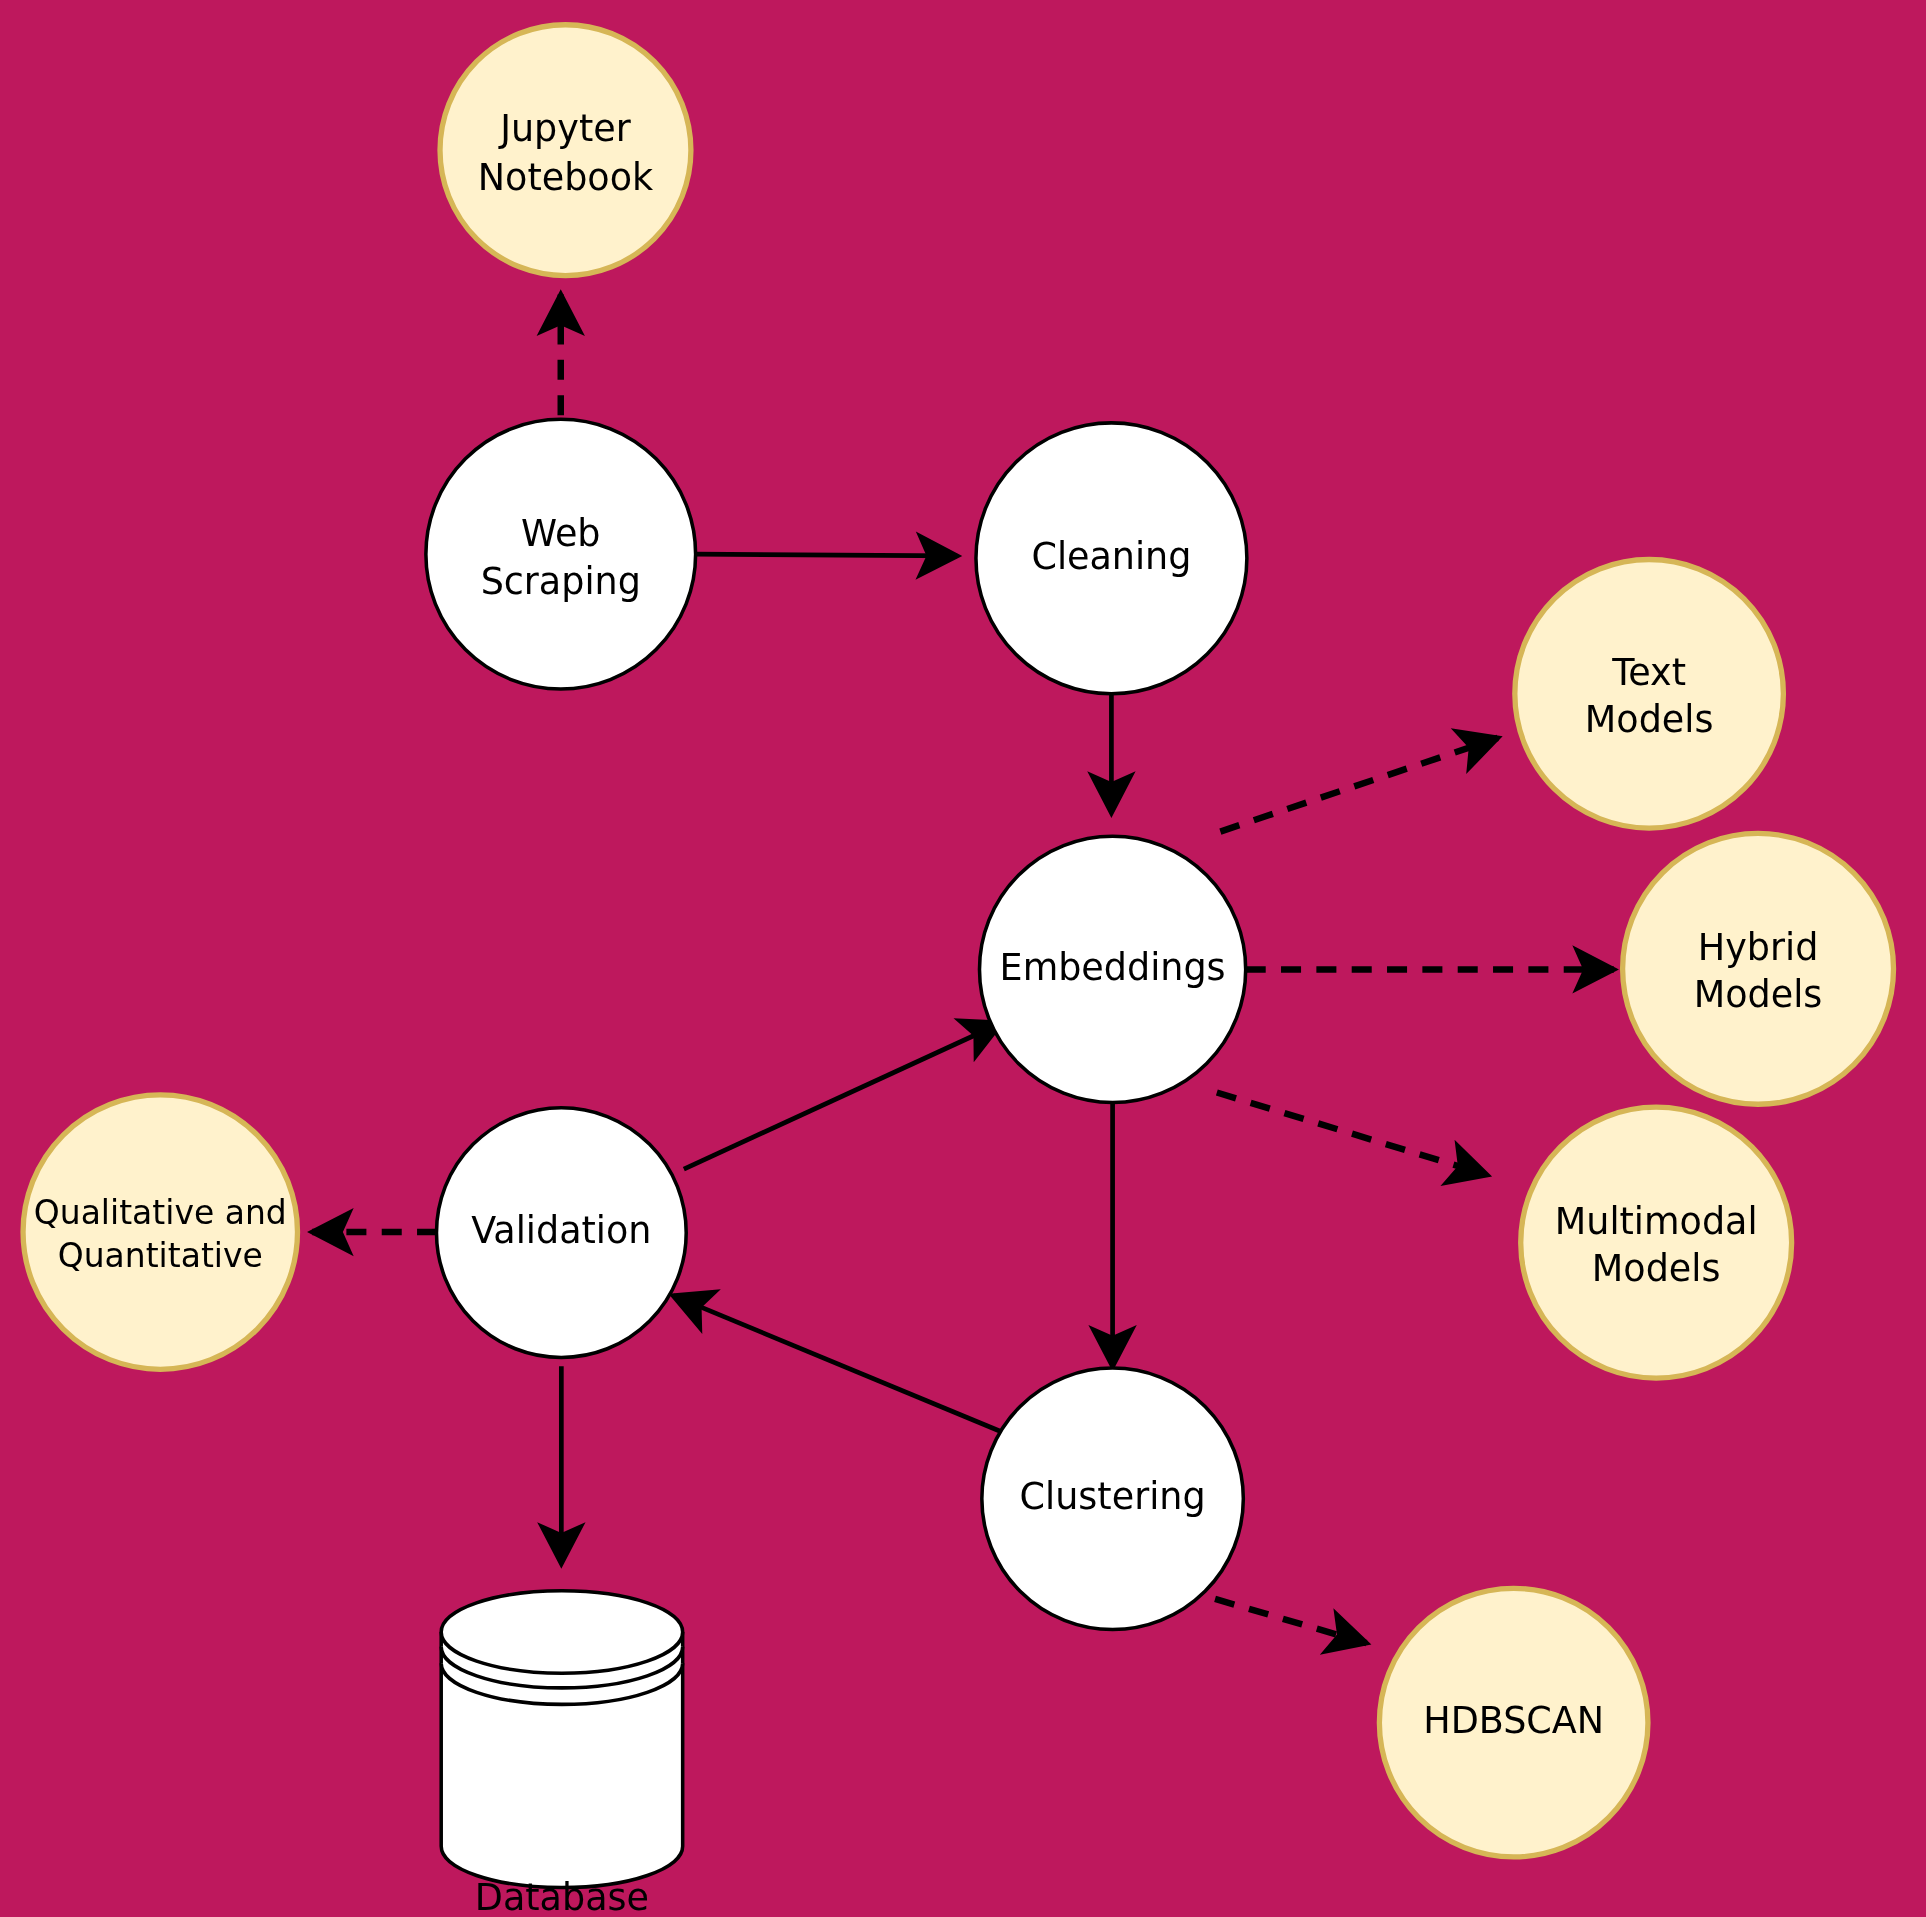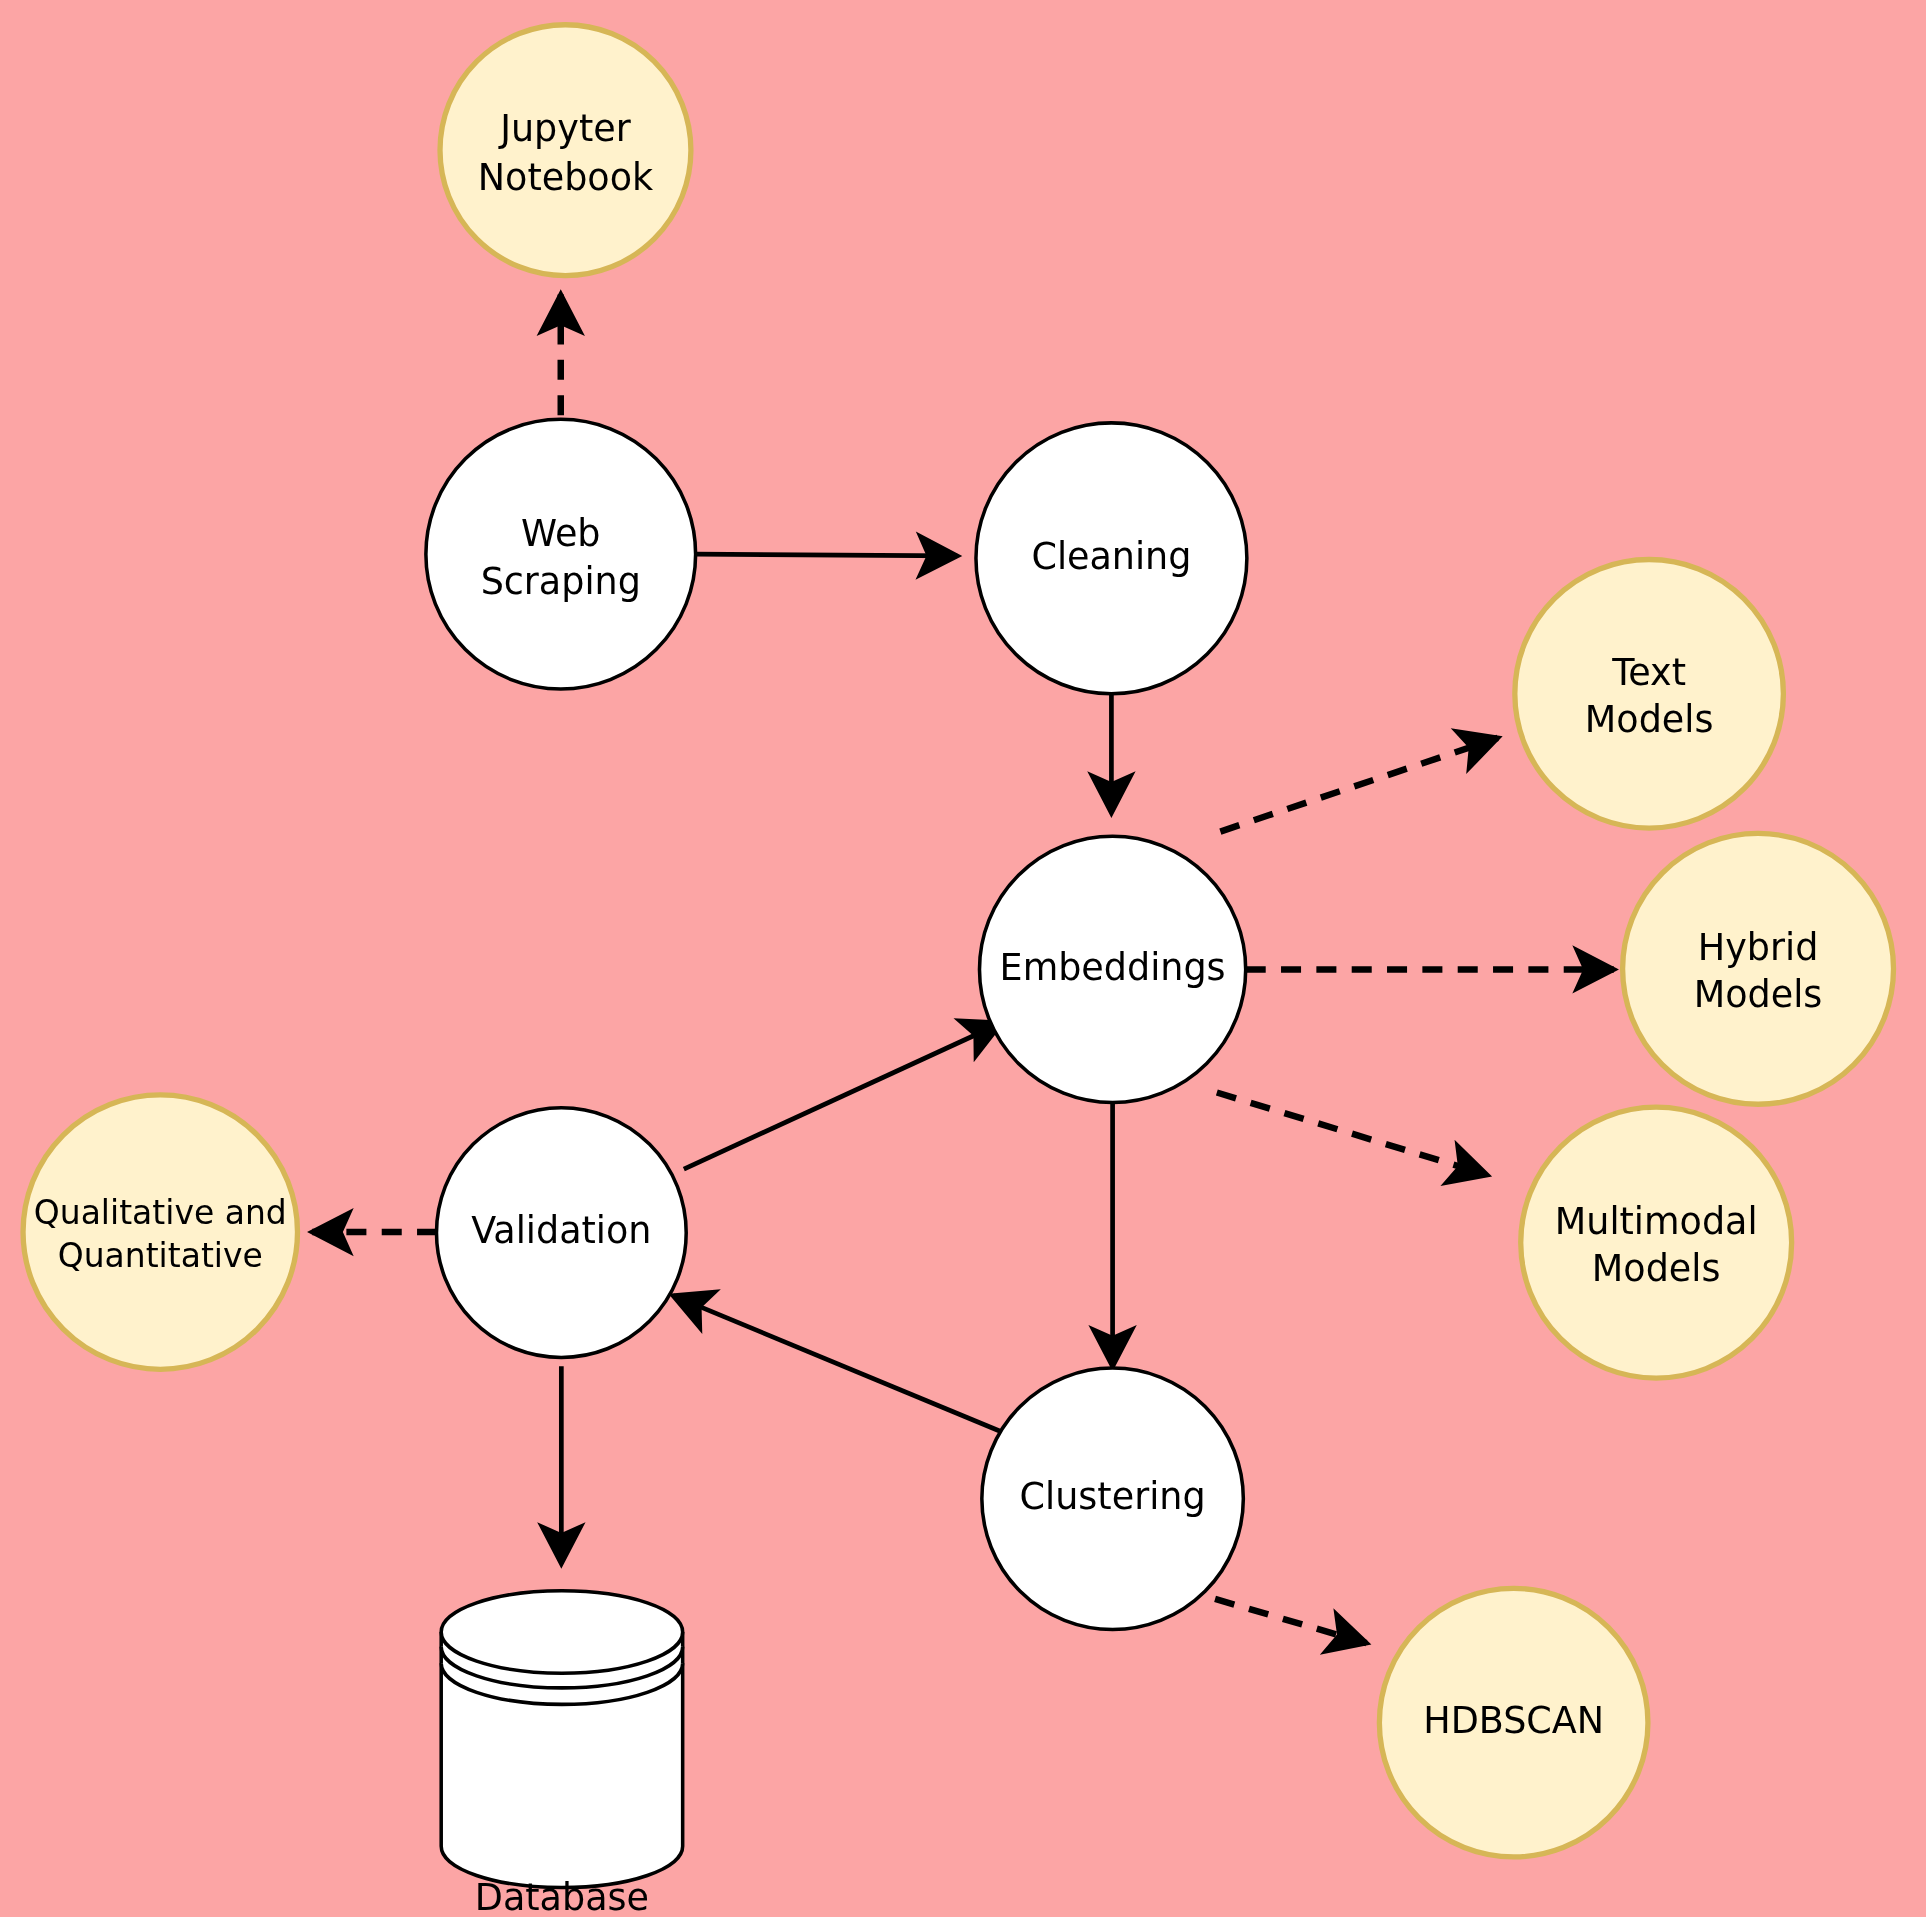--- a/index.html
+++ b/index.html
@@ -10,21 +10,21 @@
   body {
     width: 1926px;
     height: 1917px;
     font-family: "DejaVu Sans", "Liberation Sans", sans-serif;
     overflow: hidden;
   }
   #diagram-root {
     position: relative;
     width: 1926px;
     height: 1917px;
-    background: #fca5a5;
+    background: #be185d;
   }
   svg#flow-svg {
     display: block;
     width: 1926px;
     height: 1917px;
   }
   .node-shape-process {
     fill: #ffffff;
     stroke: #000000;
     stroke-width: 6;

